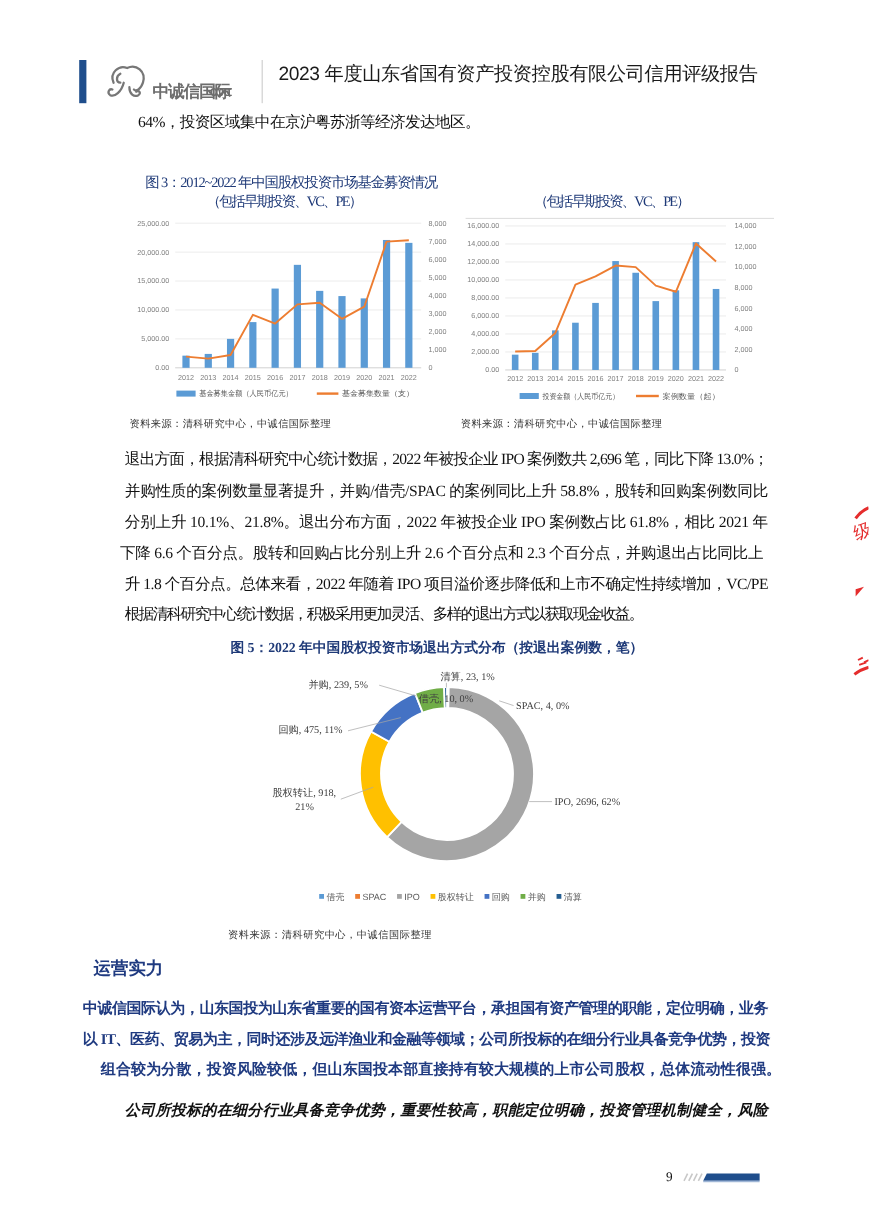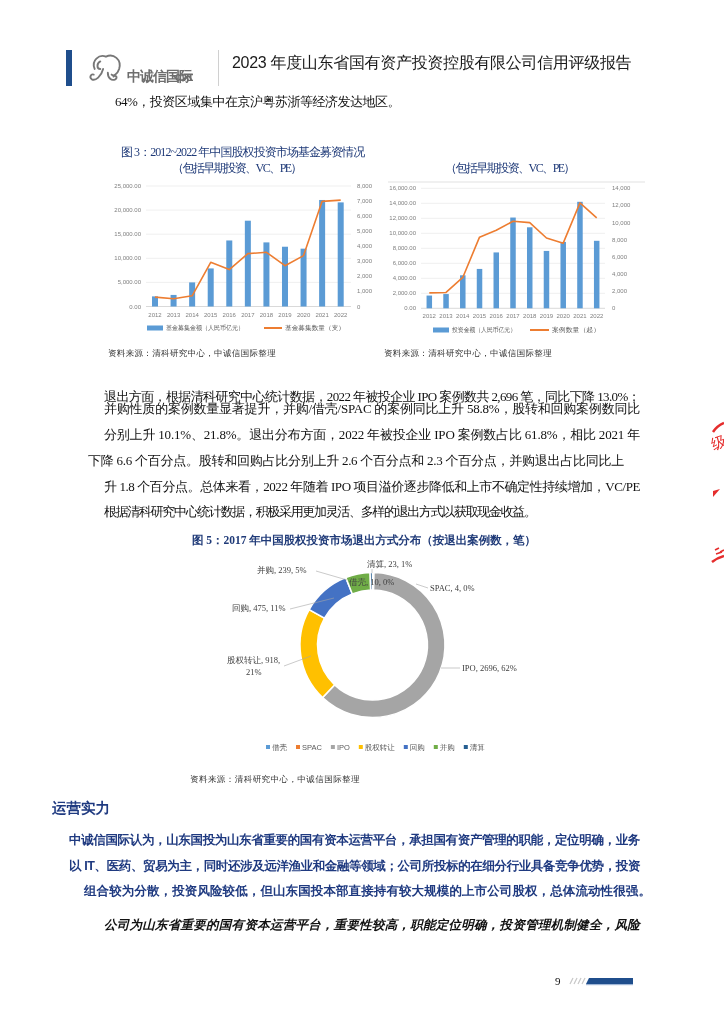--- a/index.html
+++ b/index.html
@@ -7,21 +7,21 @@
 .blk{position:absolute;}
 .tl{position:absolute;display:inline-block;white-space:nowrap;}
 .hdr-title{font-family:"Liberation Sans",sans-serif;font-size:16px;line-height:16px;height:16px;color:#1a1a1a;}
 .logo-cn{font-family:"Liberation Sans",sans-serif;font-weight:bold;font-size:14px;line-height:18px;color:#6d6d6d;}
 .logo-en{font-family:"Liberation Sans",sans-serif;font-weight:bold;font-size:10px;line-height:12px;color:#6d6d6d;}
 .body-txt{font-family:"Liberation Serif",serif;font-size:13px;line-height:20px;height:20px;color:#111;}
 .fig-title{font-family:"Liberation Serif",serif;font-weight:normal;font-size:12px;line-height:16px;height:16px;color:#1f3a78;}
 .fig5-title{font-family:"Liberation Serif",serif;font-weight:bold;font-size:11.5px;line-height:16px;height:16px;color:#1f3a78;}
 .src{font-family:"Liberation Sans",sans-serif;font-size:8.5px;line-height:12px;height:12px;color:#333;}
 .sec-head{font-family:"Liberation Sans",sans-serif;font-weight:bold;font-size:14.5px;line-height:20px;height:20px;color:#1f3a80;}
-.sum{font-family:Liberation Sans, sans-serif;font-weight:bold;font-size:12.5px;line-height:20px;height:20px;color:#1f3a80;}
+.sum{font-family:Liberation Serif, serif;font-weight:bold;font-size:12.5px;line-height:20px;height:20px;color:#1f3a80;}
 .ital{font-family:"Liberation Sans",sans-serif;font-weight:bold;font-style:italic;font-size:12.5px;line-height:20px;height:20px;color:#111;}
 .pgnum{font-family:"Liberation Serif",serif;font-size:11px;line-height:14px;height:14px;color:#111;}
 #charts{position:absolute;left:0;top:0;width:724px;height:1024px;}
 .tick{font-family:"Liberation Sans",sans-serif;font-size:6px;fill:#808080;}
 .legend{font-family:"Liberation Sans",sans-serif;font-size:6.5px;fill:#595959;}
 .dlabel{font-family:"Liberation Serif",serif;font-size:8.5px;fill:#404040;}
 .plegend{font-family:"Liberation Sans",sans-serif;font-size:7.5px;fill:#595959;}
 .stamp-glyph{font-family:"Liberation Serif",serif;font-size:15px;fill:#e52d2d;}
 </style>
 </head>
@@ -46,38 +46,38 @@
   <span class="tl body-txt" style="left: 103px; top: 92px; letter-spacing: -0.493px; margin-left: 12px;">64%，投资区域集中在京沪粤苏浙等经济发达地区。</span>
 
   <span class="tl fig-title" style="left: 121px; top: 144px; letter-spacing: -0.94px;">图 3：2012~2022 年中国股权投资市场基金募资情况</span>
   <span class="tl fig-title" style="left: 172px; top: 160px; letter-spacing: -1.548px;">（包括早期投资、VC、PE）</span>
   <span class="tl fig-title" style="left: 445px; top: 160px; letter-spacing: -1.548px;">（包括早期投资、VC、PE）</span>
 
   <span class="tl src" style="left: 108px; top: 347px; letter-spacing: 0.342px;">资料来源：清科研究中心，中诚信国际整理</span>
   <span class="tl src" style="left: 384px; top: 347px; letter-spacing: 0.342px;">资料来源：清科研究中心，中诚信国际整理</span>
 
   <div>
-    <span class="tl body-txt" style="left: 104px; top: 387px; letter-spacing: -0.619px;">退出方面，根据清科研究中心统计数据，2022 年被投企业 IPO 案例数共 2,696 笔，同比下降 13.0%；</span>
+    <span class="tl body-txt" style="left: 104px; top: 373px; letter-spacing: -0.619px;">退出方面，根据清科研究中心统计数据，2022 年被投企业 IPO 案例数共 2,696 笔，同比下降 13.0%；</span>
     <span class="tl body-txt" style="left: 104px; top: 399px; letter-spacing: -0.217px;">并购性质的案例数量显著提升，并购/借壳/SPAC 的案例同比上升 58.8%，股转和回购案例数同比</span>
     <span class="tl body-txt" style="left: 104px; top: 425px; letter-spacing: -0.191px;">分别上升 10.1%、21.8%。退出分布方面，2022 年被投企业 IPO 案例数占比 61.8%，相比 2021 年</span>
-    <span class="tl body-txt" style="left: 88px; top: 451px; letter-spacing: -0.255px;">下降 6.6 个百分点。股转和回购占比分别上升 2.6 个百分点和 2.3 个百分点，并购退出占比同比上</span>
+    <span class="tl body-txt" style="left: 100px; top: 451px; letter-spacing: -0.255px;">下降 6.6 个百分点。股转和回购占比分别上升 2.6 个百分点和 2.3 个百分点，并购退出占比同比上</span>
     <span class="tl body-txt" style="left: 104px; top: 477px; letter-spacing: -0.413px;">升 1.8 个百分点。总体来看，2022 年随着 IPO 项目溢价逐步降低和上市不确定性持续增加，VC/PE</span>
     <span class="tl body-txt" style="left: 104px; top: 502px; letter-spacing: -1.333px;">根据清科研究中心统计数据，积极采用更加灵活、多样的退出方式以获取现金收益。</span>
   </div>
 
-  <span class="tl fig5-title" style="left: 192px; top: 532px; letter-spacing: -0.029px;">图 5：2017 年中国股权投资市场退出方式分布（按退出案例数，笔）</span>
+  <span class="tl fig5-title" style="left: 192px; top: 532px; letter-spacing: -0.029px;">图 5：2022 年中国股权投资市场退出方式分布（按退出案例数，笔）</span>
   <span class="tl src" style="left: 190px; top: 773px; letter-spacing: 0.447px;">资料来源：清科研究中心，中诚信国际整理</span>
 
-  <span class="tl sec-head" style="left: 52px; top: 798px; letter-spacing: 0px;">运营实力</span>
+  <span class="tl sec-head" style="left: 78px; top: 798px; letter-spacing: 0px;">运营实力</span>
   <div>
     <span class="tl sum" style="left: 69px; top: 830px; letter-spacing: -0.351px;">中诚信国际认为，山东国投为山东省重要的国有资本运营平台，承担国有资产管理的职能，定位明确，业务</span>
     <span class="tl sum" style="left: 69px; top: 856px; letter-spacing: -0.379px;">以 IT、医药、贸易为主，同时还涉及远洋渔业和金融等领域；公司所投标的在细分行业具备竞争优势，投资</span>
     <span class="tl sum" style="left: 84px; top: 881px; letter-spacing: 0.1px;">组合较为分散，投资风险较低，但山东国投本部直接持有较大规模的上市公司股权，总体流动性很强。</span>
   </div>
-  <span class="tl ital" style="left: 104px; top: 915px; letter-spacing: 0.262px;">公司为山东省重要的国有资本运营平台，重要性较高，职能定位明确，投资管理机制健全，风险</span>
+  <span class="tl ital" style="left: 104px; top: 915px; letter-spacing: 0.262px;">公司所投标的在细分行业具备竞争优势，重要性较高，职能定位明确，投资管理机制健全，风险</span>
 
   <span class="tl pgnum" style="left:555px;top:974px;">9</span>
   <svg class="blk" style="left:566px;top:975px;" width="70" height="12" viewBox="0 0 70 12">
     <g stroke="#c8c8c8" stroke-width="1.3">
       <line x1="4" y1="9" x2="7" y2="3"></line>
         <line x1="8" y1="9" x2="11" y2="3"></line>
       <line x1="12" y1="9" x2="15" y2="3"></line>
         <line x1="16" y1="9" x2="19" y2="3"></line>
     </g>
     <path d="M20 9 L23 3 L67 3 L67 9 Z" fill="#1f4e8c"></path>

